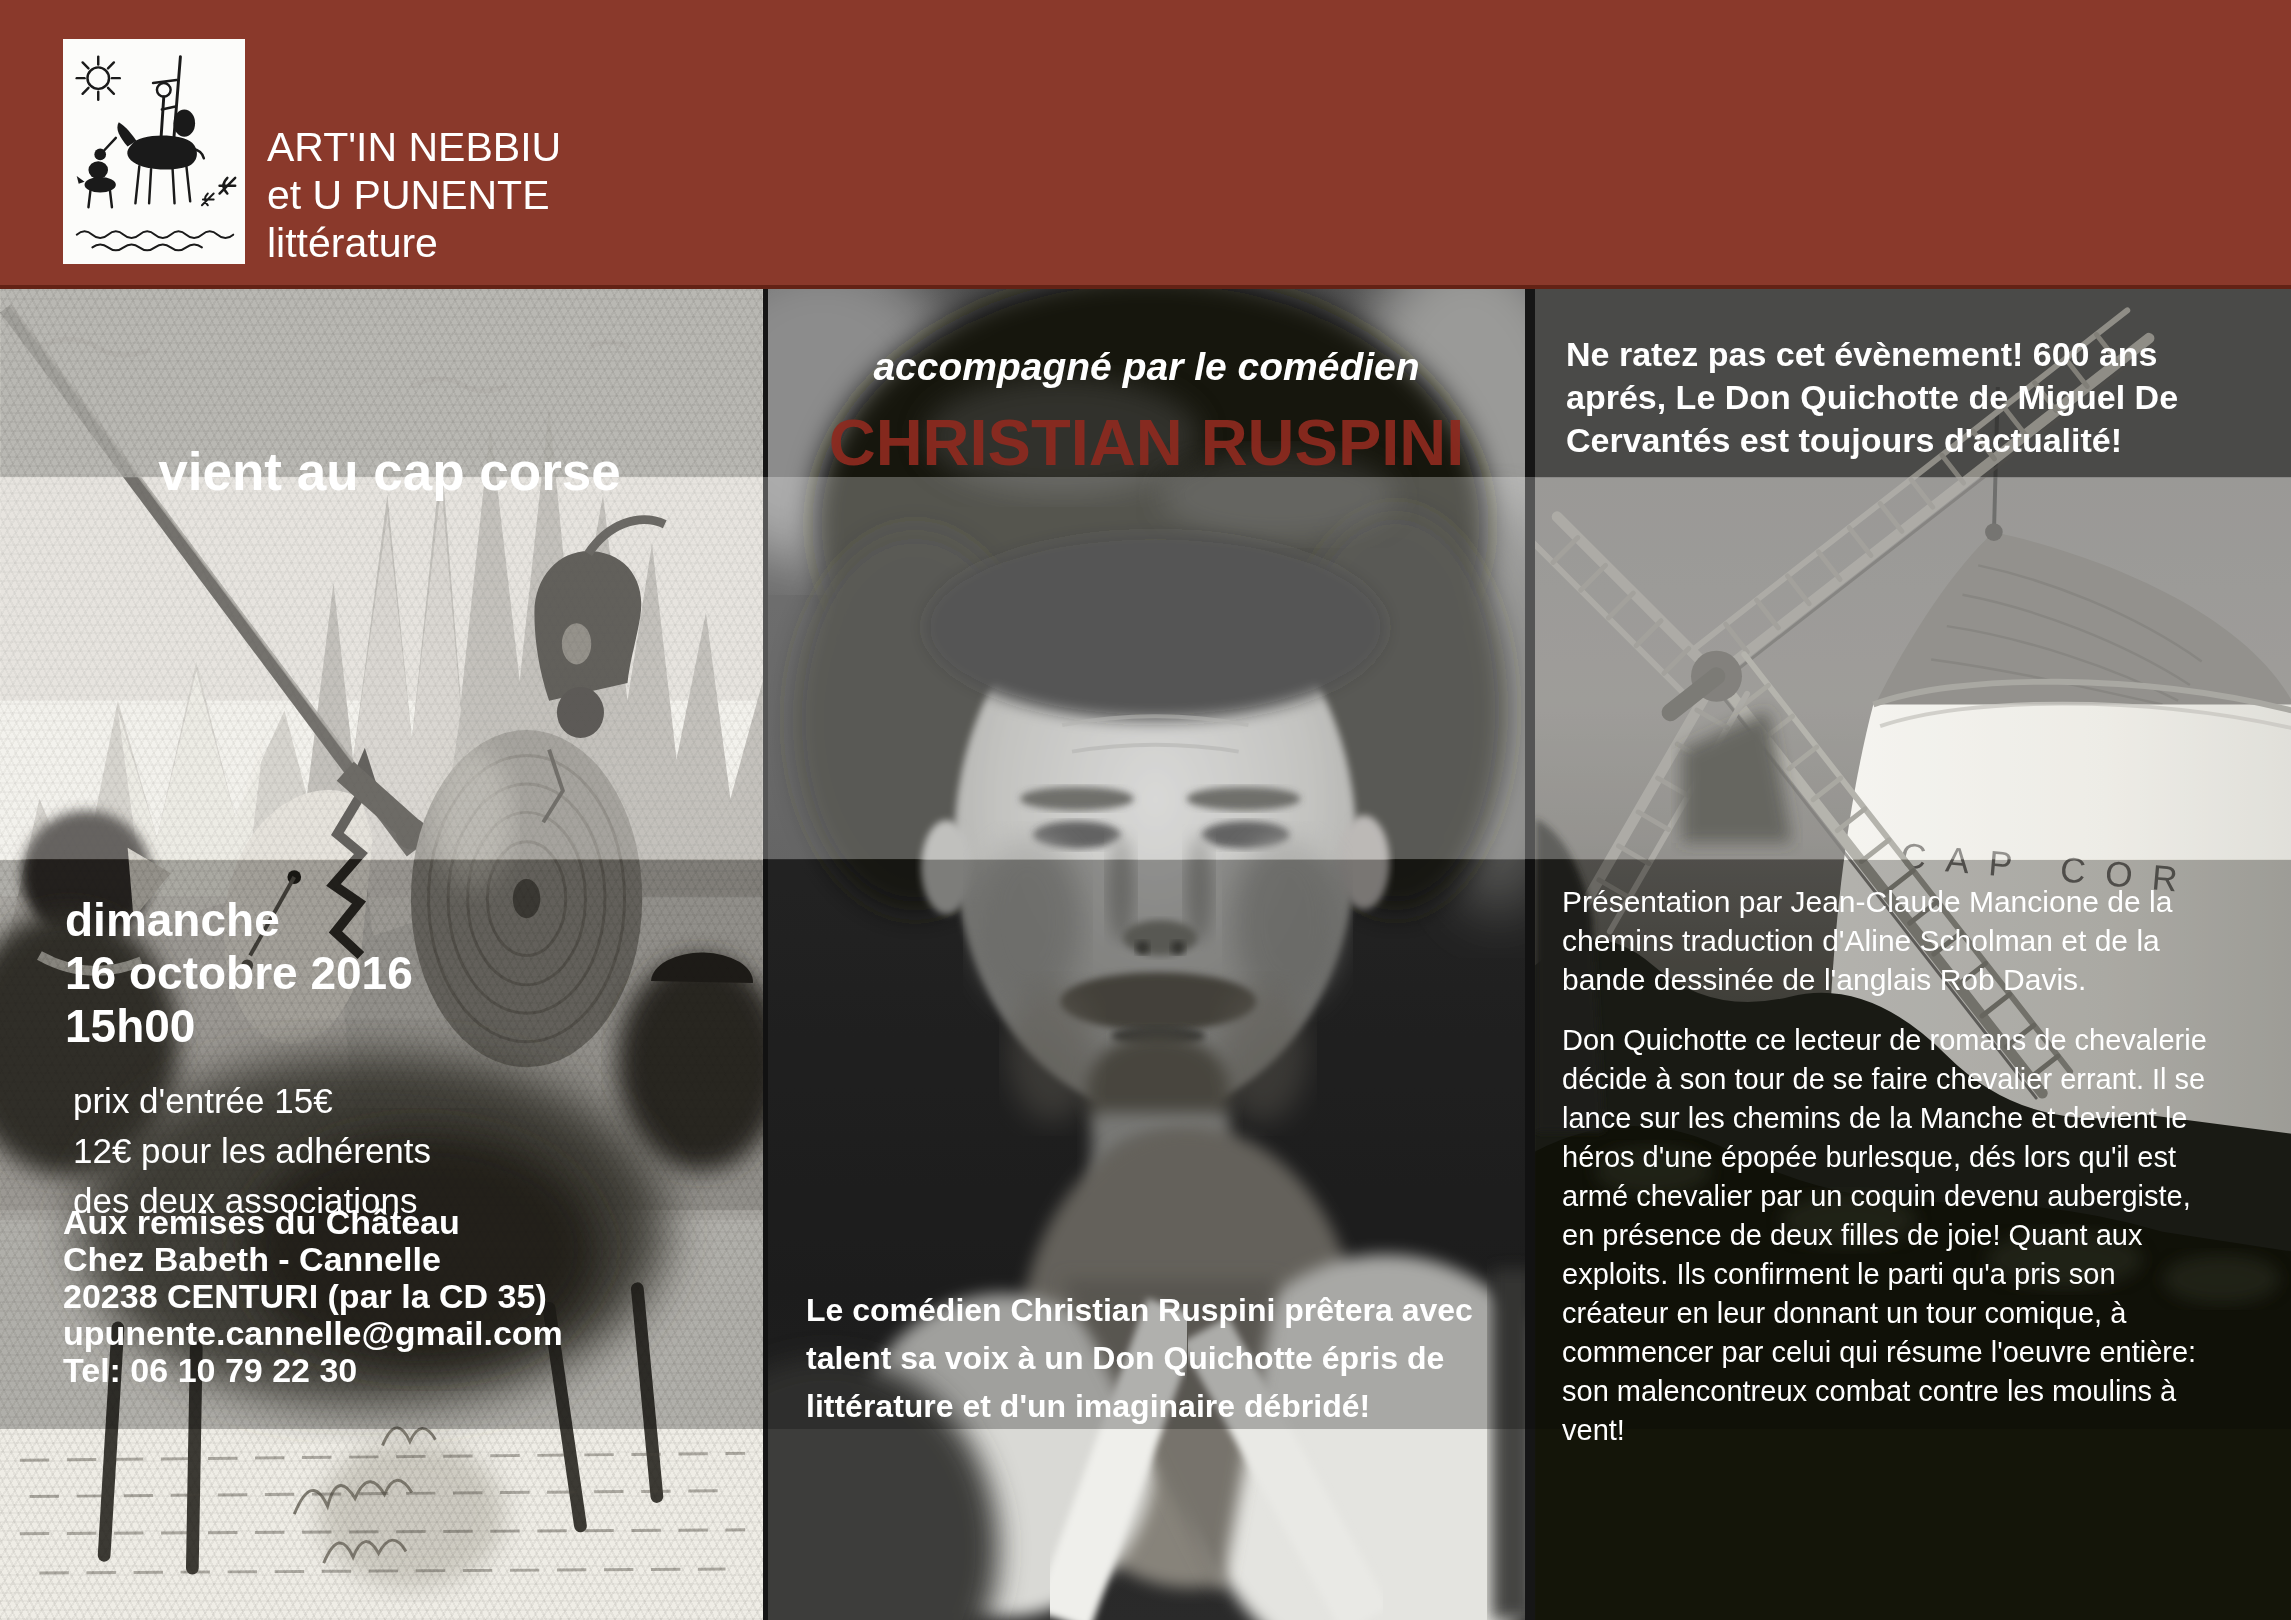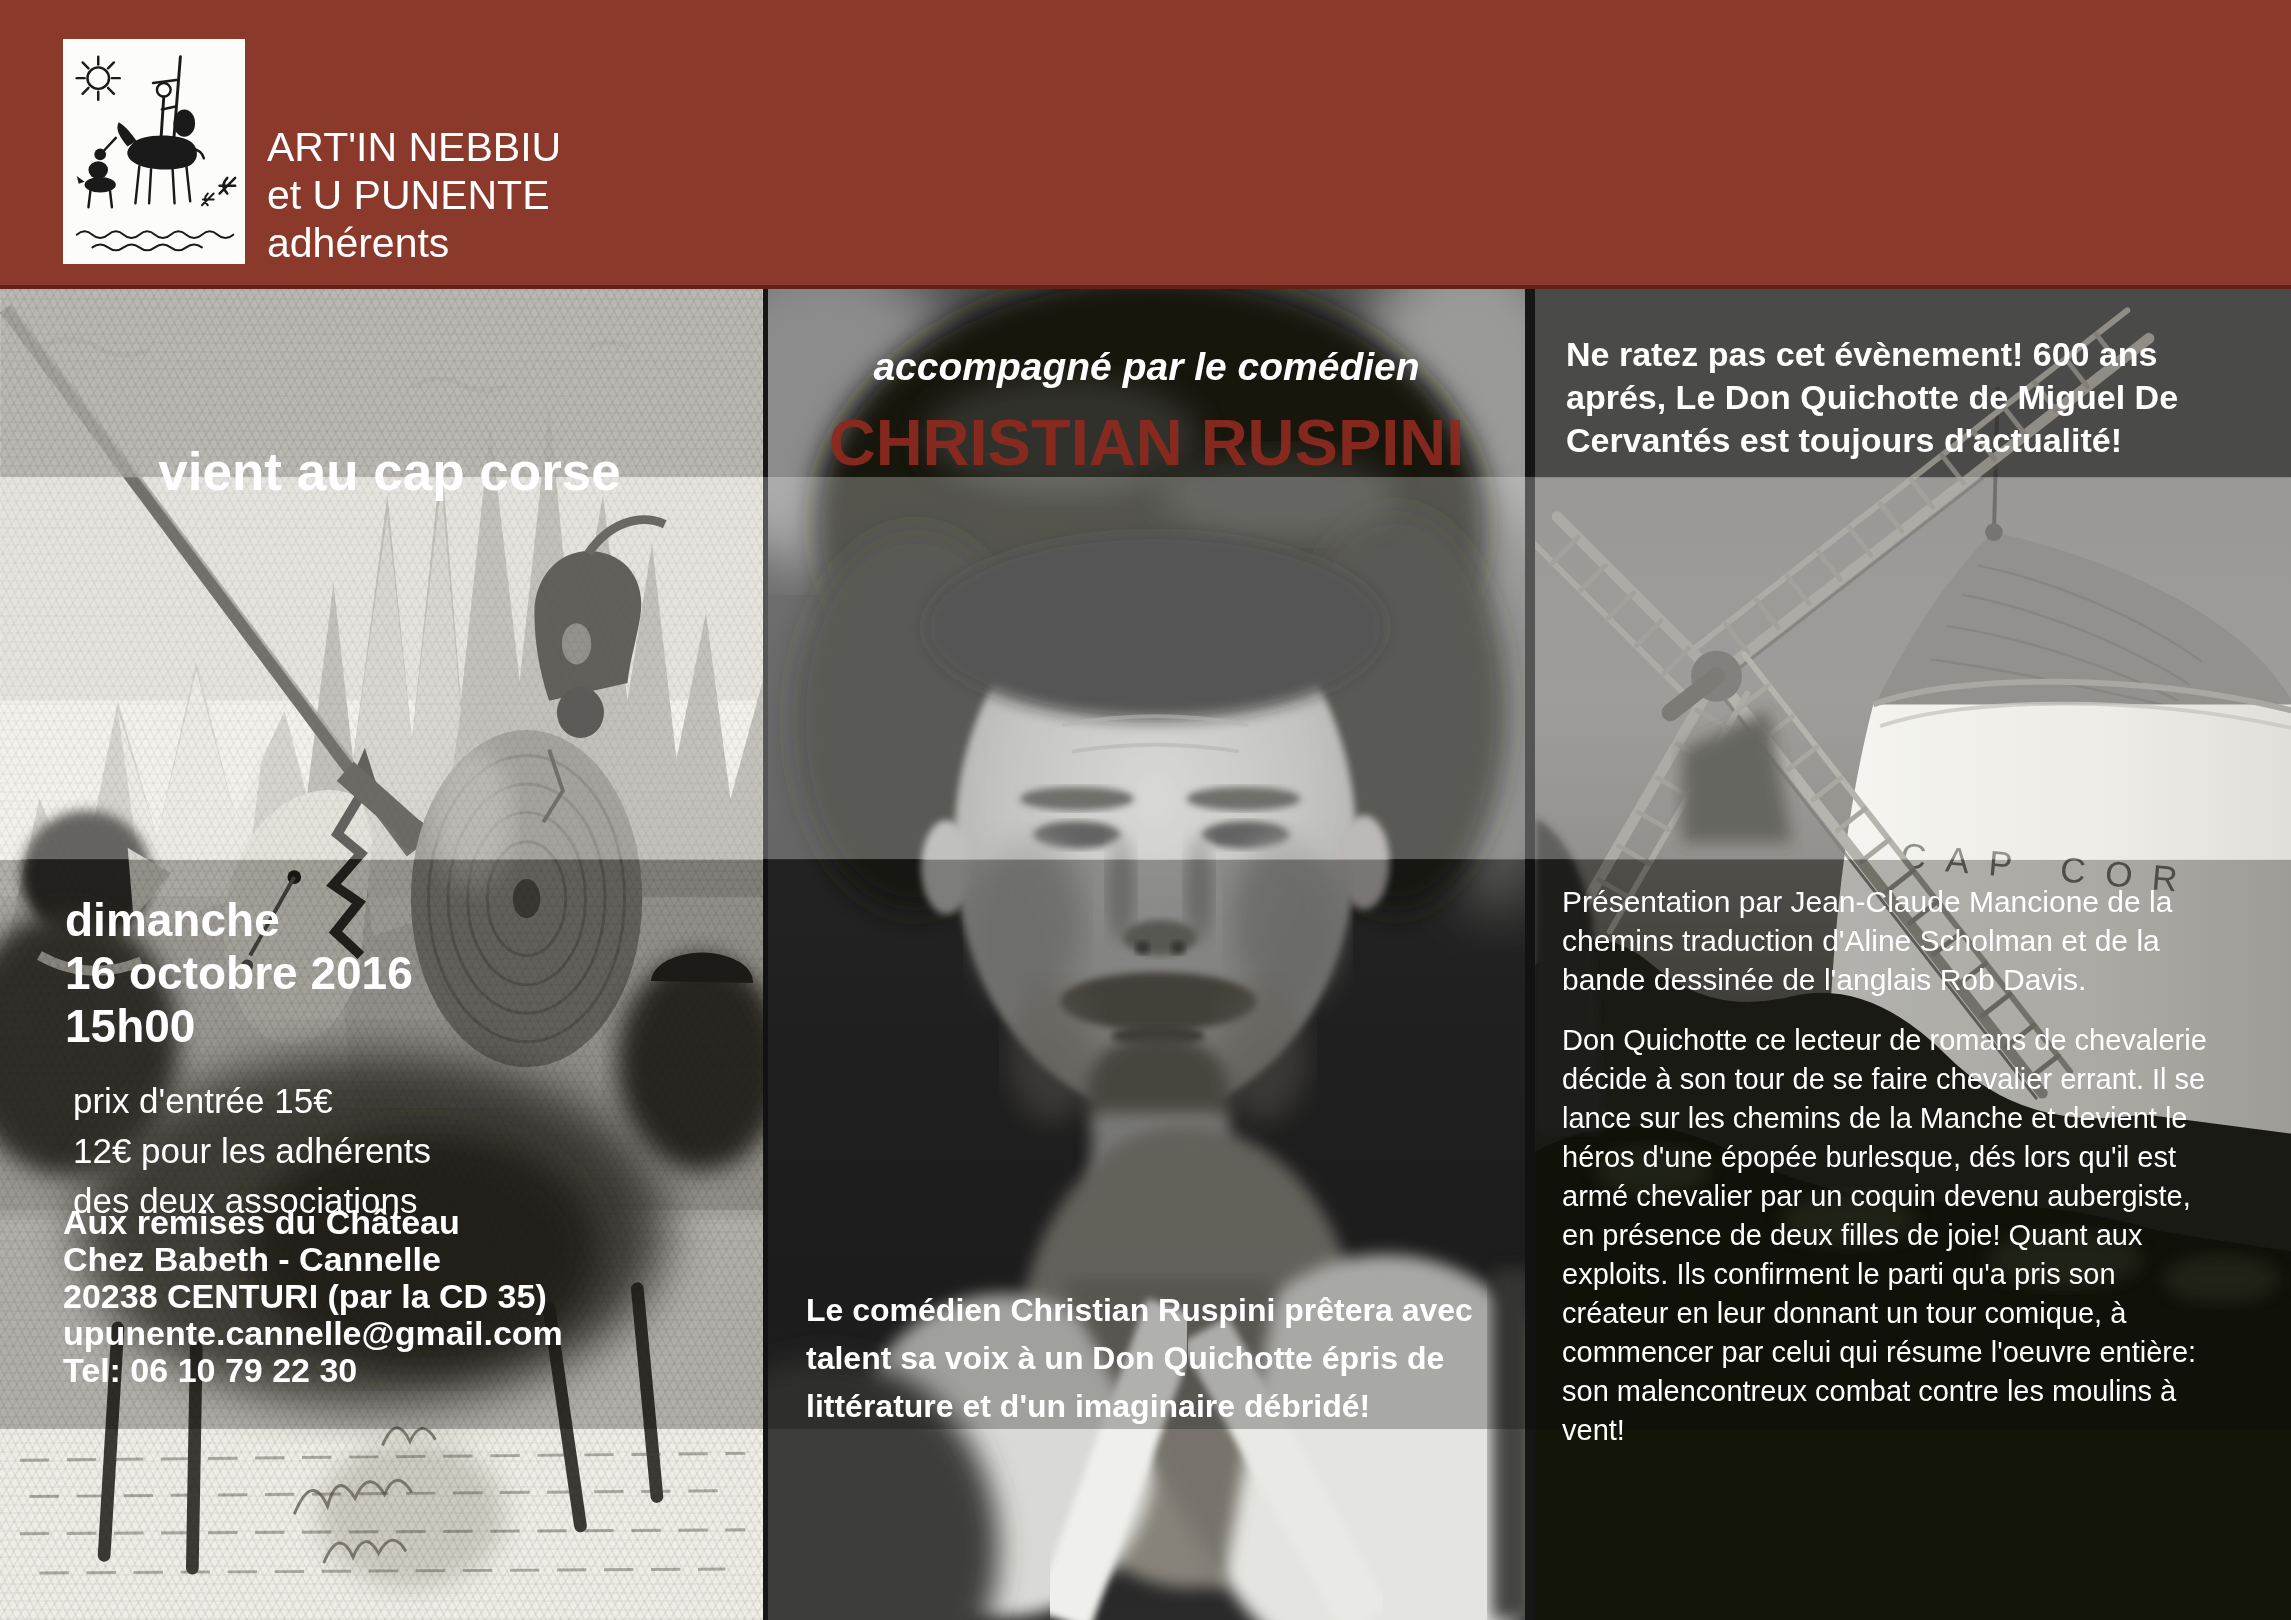--- a/index.html
+++ b/index.html
@@ -100,21 +100,21 @@
           <line x1="112" y1="133" x2="114" y2="168"></line>
             <line x1="126" y1="129" x2="130" y2="166"></line>
           <line x1="28" y1="155" x2="26" y2="172"></line>
             <line x1="48" y1="155" x2="50" y2="172"></line>
           <path d="M132,112 q10,2 12,10" fill="none"></path>
         </g>
       </svg>
     </div>
     <div class="org">ART'IN NEBBIU
 et U PUNENTE
-adhérents</div>
+littérature</div>
   </div>
 
   <div class="col col-left">
     <svg width="763" height="1331" viewBox="0 0 778 1358">
       <defs>
         <filter id="lf6">
             <feGaussianBlur stdDeviation="6"></feGaussianBlur>
           </filter>
         <filter id="lf12">
             <feGaussianBlur stdDeviation="12"></feGaussianBlur>

